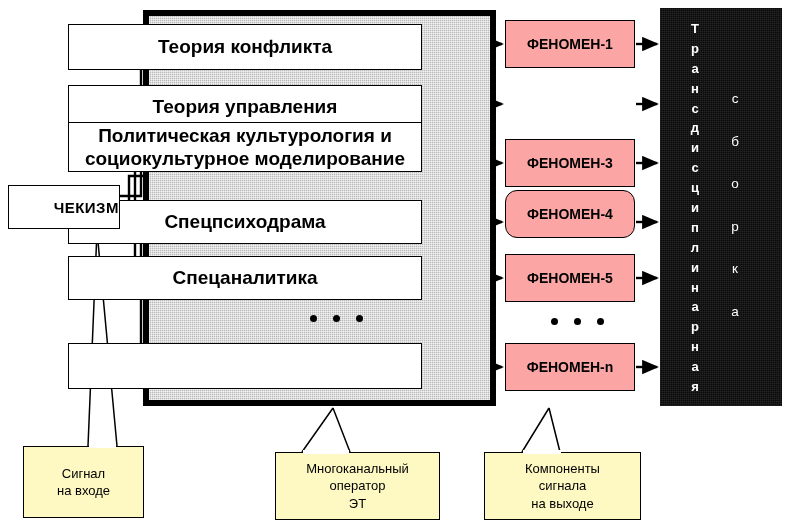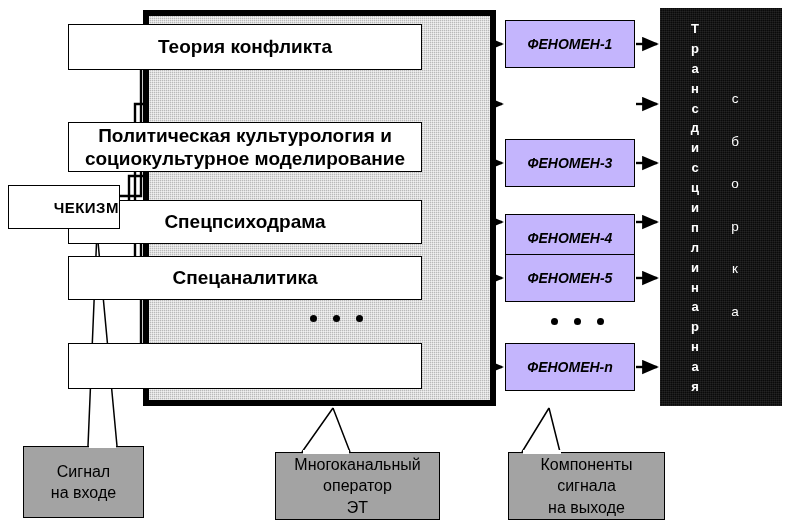--- a/index.html
+++ b/index.html
@@ -92,30 +92,29 @@
     background: #000;
     border-radius: 50%;
   }
 
   
   .phen-box {
     position: absolute;
     left: 505px;
     width: 130px;
     height: 48px;
-    background: #c4b5fd;
+    background: #fca5a5;
     border: 1.6px solid #000;
     box-sizing: border-box;
     display: flex;
     align-items: center;
     justify-content: center;
     font-weight: bold;
     font-size: 14px;
     z-index: 4;
-    font-style: italic;
   }
 
   
   .assembly {
     position: absolute;
     left: 660px;
     top: 8px;
     width: 122px;
     height: 398px;
     background: #0a0a0a;
@@ -146,29 +145,29 @@
     top: 84px;
     width: 22px;
     font-weight: normal;
     font-size: 13.5px;
   }
   .vcol-sub span { margin-bottom: 29px; }
 
   
   .callout {
     position: absolute;
-    background: #a3a3a3;
+    background: #fef9c3;
     border: 1.5px solid #000;
     box-sizing: border-box;
     display: flex;
     flex-direction: column;
     align-items: center;
     justify-content: center;
     text-align: center;
-    font-size: 16px;
+    font-size: 13px;
     line-height: 1.32;
     z-index: 6;
   }
   .callout span { display: block; white-space: nowrap; }
 
   
   .notch {
     position: absolute;
     background: #ffffff;
     z-index: 7;
@@ -229,20 +228,23 @@
   <div class="src-box">
     <span>ЧЕКИЗМ</span>
   </div>
 
   <div class="op-container"></div>
 
   <div class="method-box" style="top:24px; height:46px;">
     <span>Теория конфликта</span>
   </div>
 
+  <div class="method-box" style="top:85px; height:44px;">
+    <span>Теория управления</span>
+  </div>
 
   <div class="method-box" style="top:122px; height:50px; flex-direction:column;">
     <span>Политическая культурология и</span>
     <span>социокультурное моделирование</span>
   </div>
 
   <div class="method-box" style="top:200px; height:44px;">
     <span>Спецпсиходрама</span>
   </div>
 
@@ -259,21 +261,21 @@
   <div class="method-box" style="top:343px; height:46px;">
     <span></span>
   </div>
 
   <div class="phen-box" style="top:20px;">
     <span>ФЕНОМЕН-1</span>
   </div>
   <div class="phen-box" style="top:139px;">
     <span>ФЕНОМЕН-3</span>
   </div>
-  <div class="phen-box" style="top:214px;">
+  <div class="phen-box" style="top:190px;border-radius:12px;">
     <span>ФЕНОМЕН-4</span>
   </div>
   <div class="phen-box" style="top:254px;">
     <span>ФЕНОМЕН-5</span>
   </div>
 
   <div class="dots-row" style="left:551px; top:318px;">
     <i></i>
     <i></i>
     <i></i>
@@ -322,20 +324,20 @@
 
   <div class="notch" style="left:89px; top:444px; width:27px; height:4px;"></div>
 
   <div class="callout" style="left:275px; top:452px; width:165px; height:68px;">
     <span>Многоканальный</span>
     <span>оператор</span>
     <span>ЭТ</span>
   </div>
   <div class="notch" style="left:303px; top:450px; width:46px; height:4px;"></div>
 
-  <div class="callout" style="left:508px; top:452px; width:157px; height:68px;">
+  <div class="callout" style="left:484px; top:452px; width:157px; height:68px;">
     <span>Компоненты</span>
     <span>сигнала</span>
     <span>на выходе</span>
   </div>
   <div class="notch" style="left:523px; top:450px; width:38px; height:4px;"></div>
 
 </div>
 
 </body></html>

